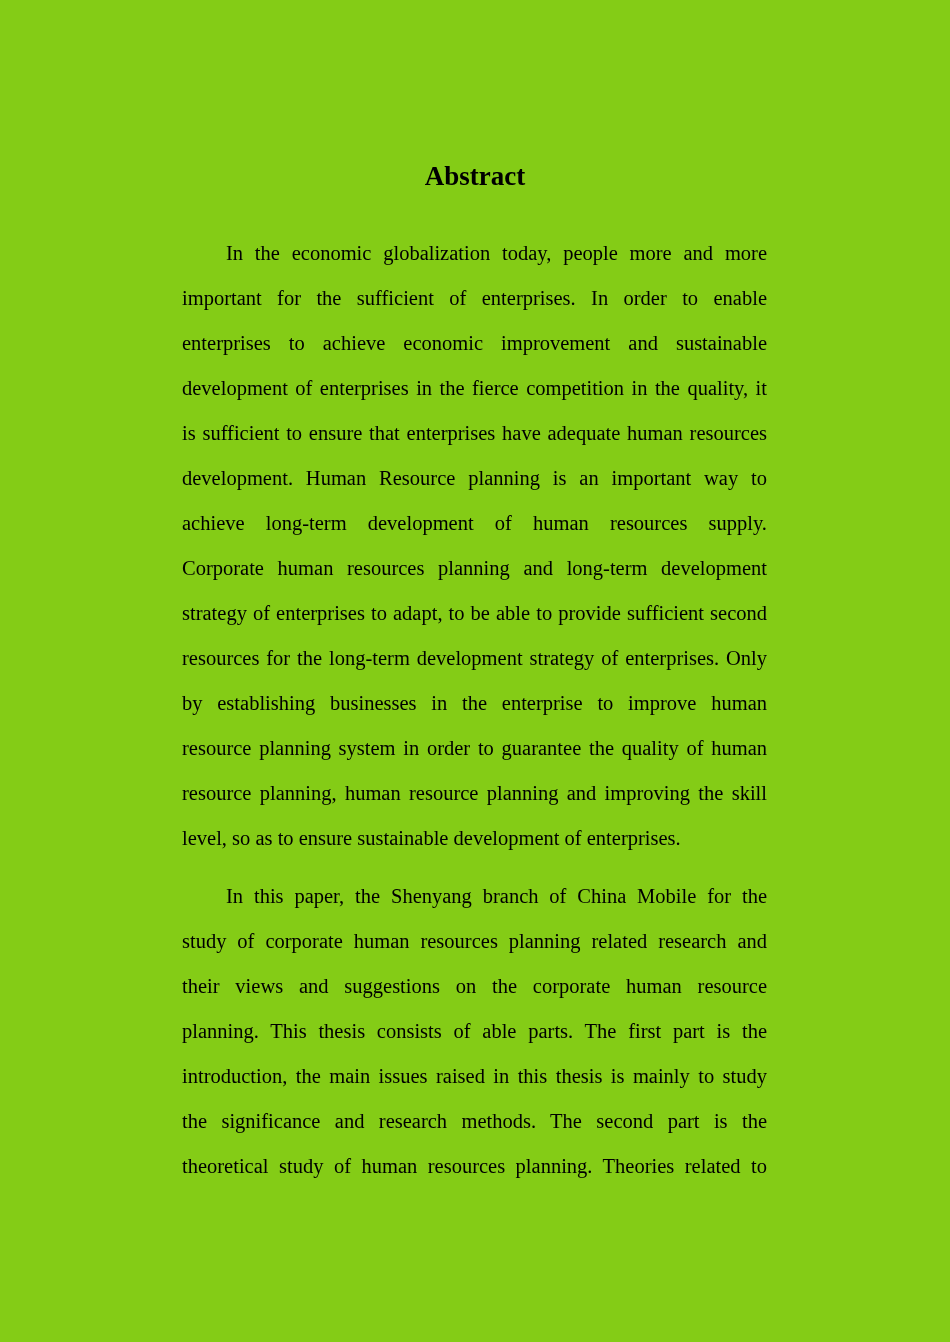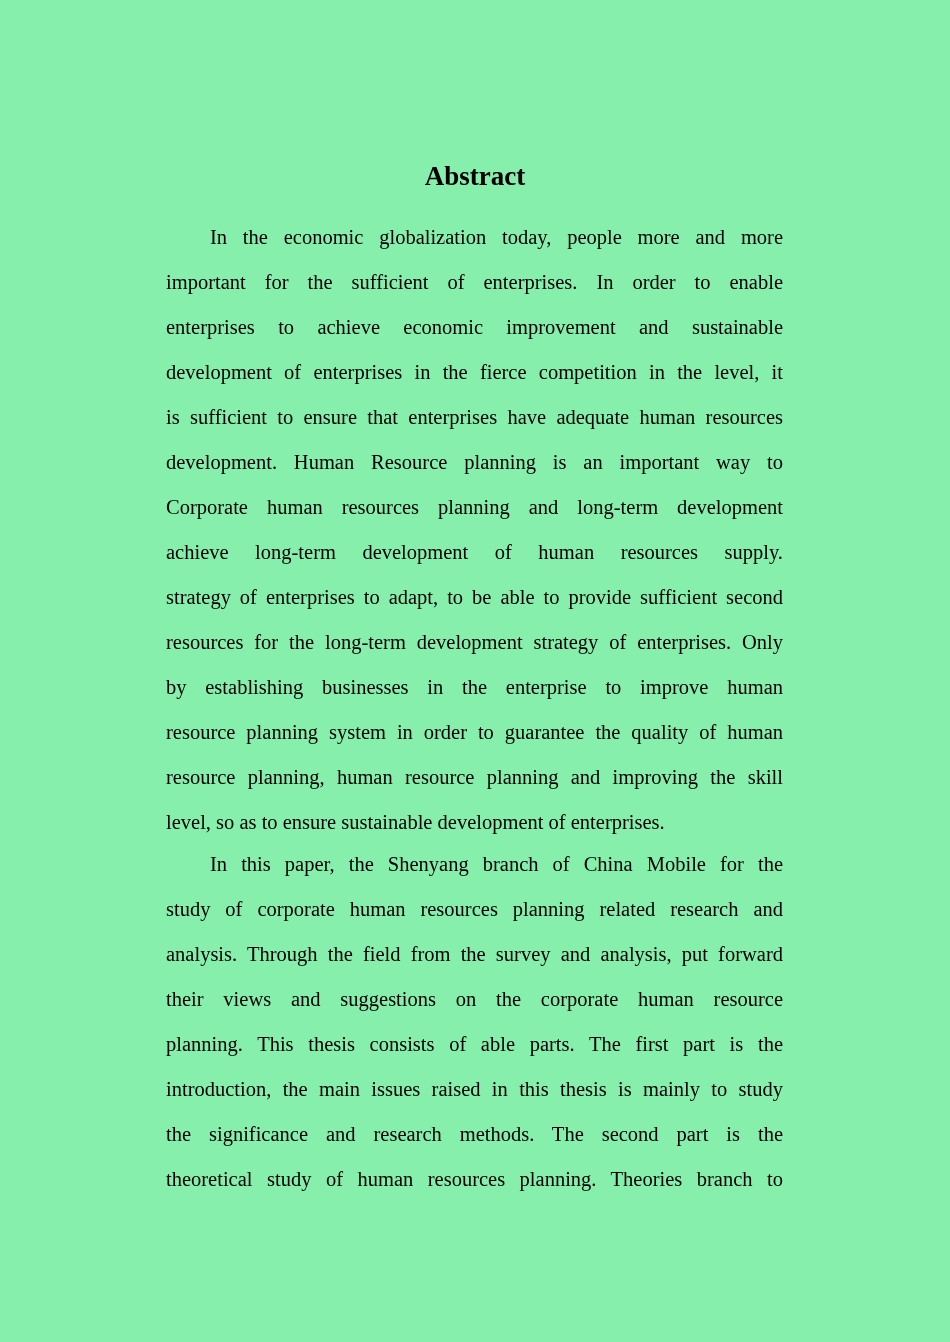--- a/index.html
+++ b/index.html
@@ -14,41 +14,41 @@
       overflow: hidden;
       font-family: "Liberation Serif", "DejaVu Serif", serif;
       color: #000000;
     }
     .page {
       position: absolute;
       left: 0;
       top: 0;
       width: 950px;
       height: 1342px;
-      background: #86efac;
+      background: #84cc16;
     }
     .title {
       position: absolute;
       left: 0;
       width: 950px;
       top: 158px;
       text-align: center;
       font-weight: bold;
       font-size: 27px;
       line-height: 36px;
       margin: 0;
     }
     .body {
       position: absolute;
       left: 166px;
       width: 617px;
       top: 218px;
     }
     .para {
-      margin: 0;
+      margin: 16px;
     }
     .line {
       display: block;
       height: 45px;
       line-height: 38px;
       font-size: 20.5px;
       text-align: justify;
       text-align-last: justify;
       white-space: nowrap;
       overflow: visible;
@@ -68,36 +68,35 @@
 <body>
 
 <div class="page">
   <h1 class="title">Abstract</h1>
 
   <div class="body">
     <p class="para">
       <span class="line first">In the economic globalization today, people more and more</span>
       <span class="line">important for the sufficient of enterprises. In order to enable</span>
       <span class="line">enterprises to achieve economic improvement and sustainable</span>
-      <span class="line">development of enterprises in the fierce competition in the level, it</span>
+      <span class="line">development of enterprises in the fierce competition in the quality, it</span>
       <span class="line">is sufficient to ensure that enterprises have adequate human resources</span>
       <span class="line">development. Human Resource planning is an important way to</span>
+      <span class="line">achieve long-term development of human resources supply.</span>
       <span class="line">Corporate human resources planning and long-term development</span>
-      <span class="line">achieve long-term development of human resources supply.</span>
       <span class="line">strategy of enterprises to adapt, to be able to provide sufficient second</span>
       <span class="line">resources for the long-term development strategy of enterprises. Only</span>
       <span class="line">by establishing businesses in the enterprise to improve human</span>
       <span class="line">resource planning system in order to guarantee the quality of human</span>
       <span class="line">resource planning, human resource planning and improving the skill</span>
       <span class="line last">level, so as to ensure sustainable development of enterprises.</span>
     </p>
     <p class="para">
       <span class="line first">In this paper, the Shenyang branch of China Mobile for the</span>
       <span class="line">study of corporate human resources planning related research and</span>
-      <span class="line">analysis. Through the field from the survey and analysis, put forward</span>
       <span class="line">their views and suggestions on the corporate human resource</span>
       <span class="line">planning. This thesis consists of able parts. The first part is the</span>
       <span class="line">introduction, the main issues raised in this thesis is mainly to study</span>
       <span class="line">the significance and research methods. The second part is the</span>
-      <span class="line">theoretical study of human resources planning. Theories branch to</span>
+      <span class="line">theoretical study of human resources planning. Theories related to</span>
     </p>
   </div>
 </div>
 
 </body></html>

